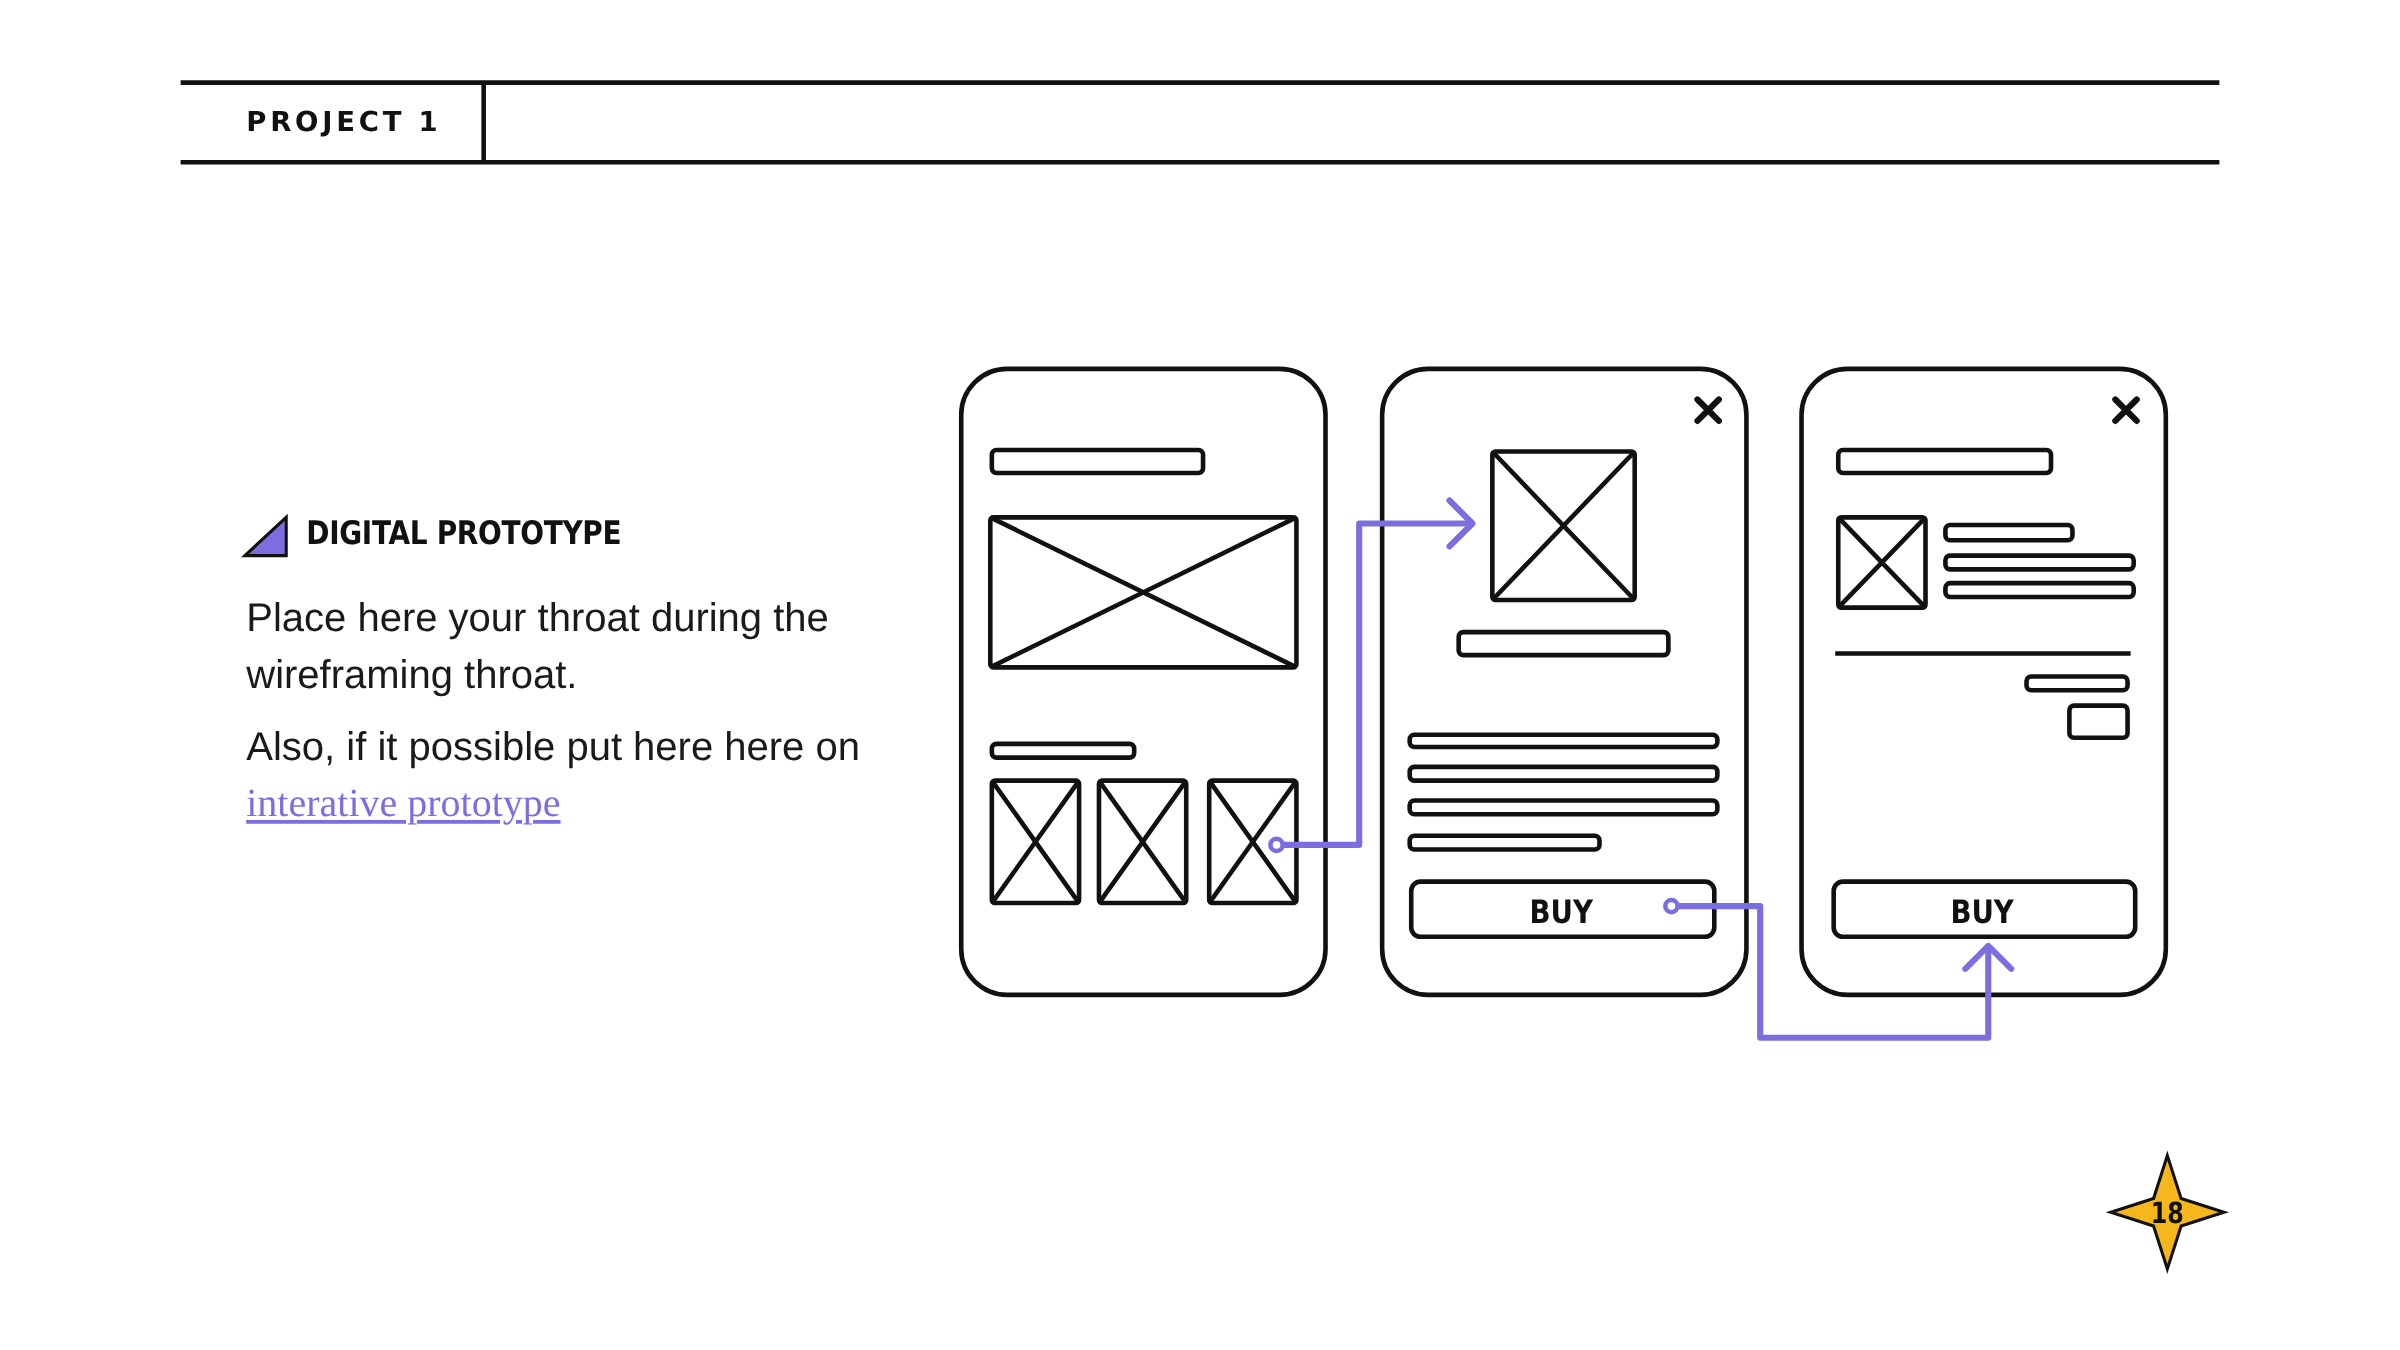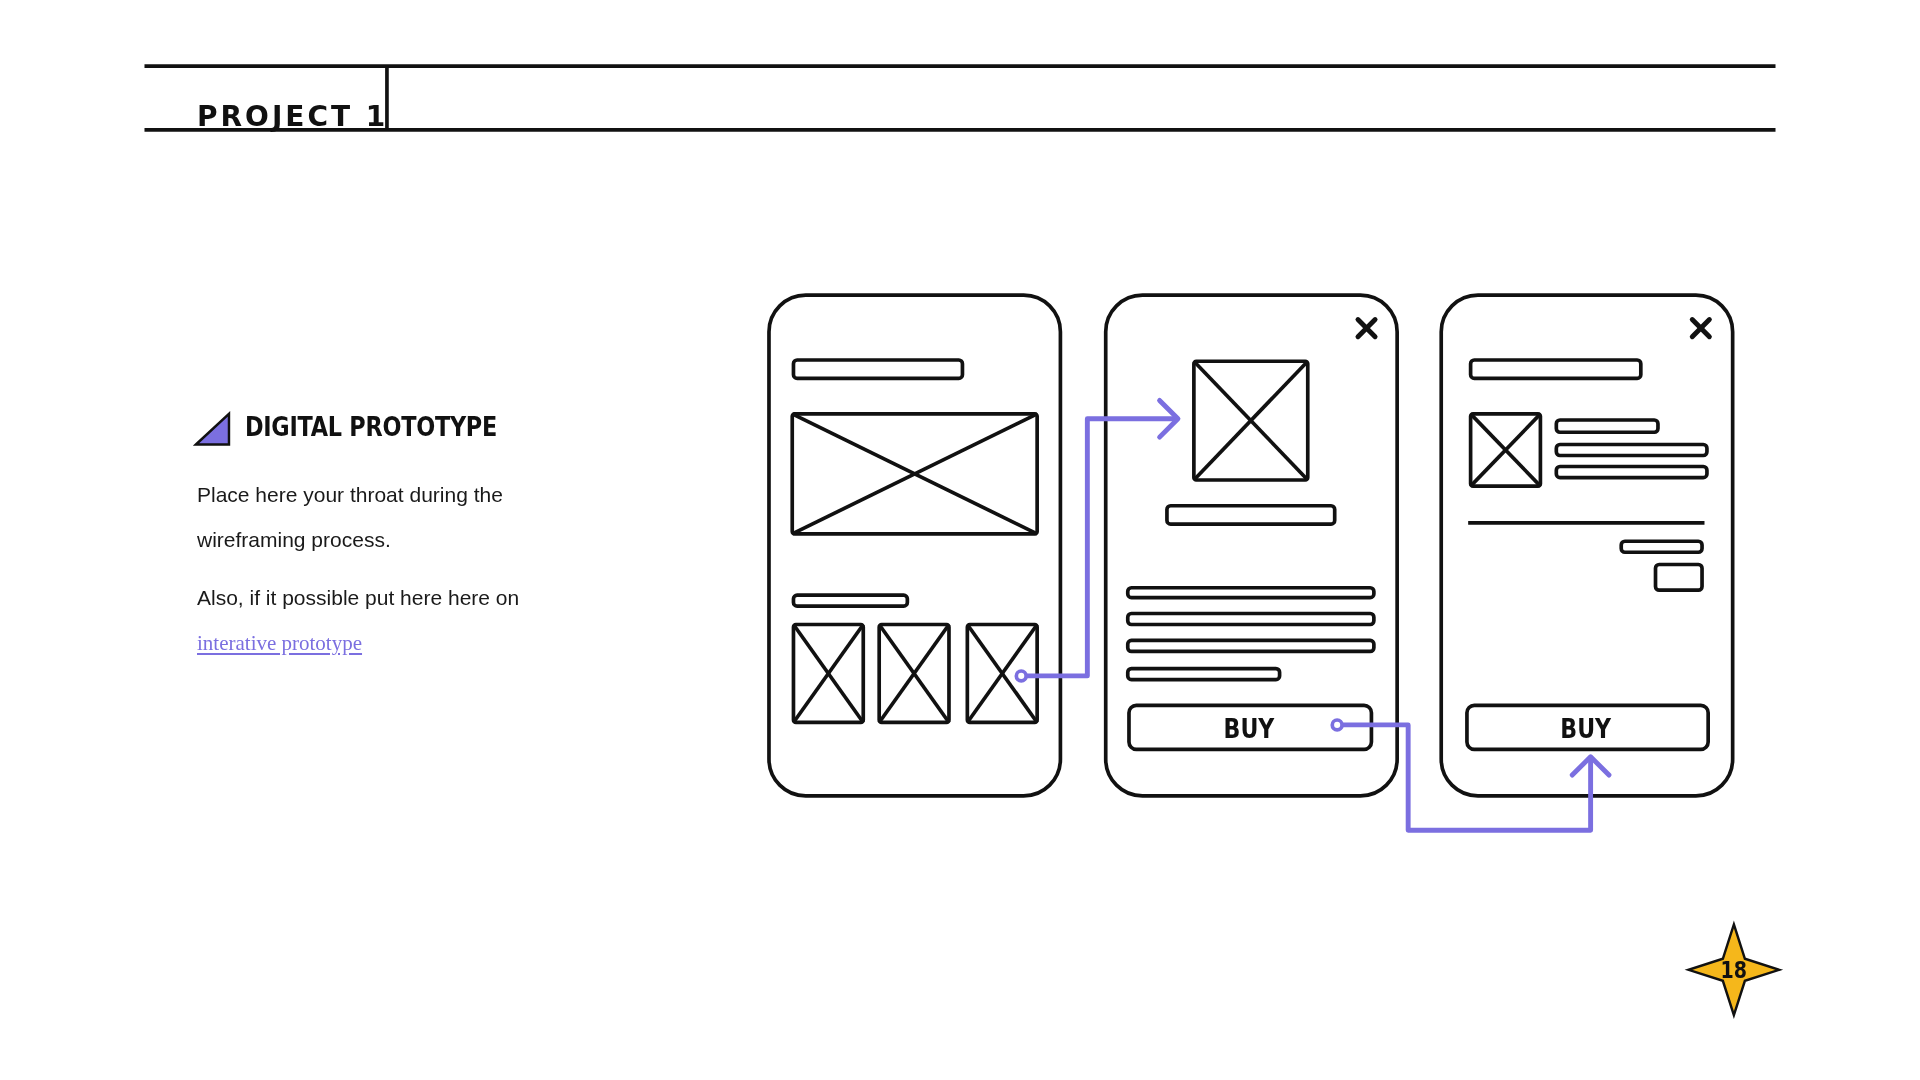--- a/index.html
+++ b/index.html
@@ -1,22 +1,22 @@
 <!DOCTYPE html>
 <html><head>
 <meta charset="utf-8">
 <style>
   html, body { margin: 0; padding: 0; background: #ffffff; }
   body { width: 1920px; height: 1080px; position: relative; overflow: hidden; font-family: "Liberation Sans", sans-serif; }
   .slide { position: absolute; left: 0; top: 0; width: 1920px; height: 1080px; }
   svg.canvas { position: absolute; left: 0; top: 0; width: 1920px; height: 1080px; }
-  .header-label { position: absolute; left: 197px; top: 100px; font-family: "DejaVu Sans", sans-serif; font-weight: bold; font-size: 28px; letter-spacing: 3px; color: #111; }
+  .header-label { position: absolute; left: 197px; top: 86px; font-family: "DejaVu Sans", sans-serif; font-weight: bold; font-size: 22px; letter-spacing: 3px; color: #111; }
   .section { position: absolute; left: 196px; top: 412px; width: 520px; }
   .section-title { position: absolute; left: 49px; top: 0px; font-family: "DejaVu Sans", sans-serif; font-weight: bold; font-size: 26px; color: #111; white-space: nowrap; transform: scaleX(0.86); transform-origin: left top; letter-spacing: -0.3px; }
-  .para { position: absolute; left: 1px; font-family: "Liberation Sans", sans-serif; font-size: 21px; color: #1a1a1a; line-height: 45px; white-space: nowrap; }
+  .para { position: absolute; left: 1px; font-family: "Liberation Sans", sans-serif; font-size: 32px; color: #1a1a1a; line-height: 45px; white-space: nowrap; }
   .para.p1 { top: 60px; }
   .para.p2 { top: 163px; }
   .link { color: #7b6fe0; text-decoration: underline; text-underline-offset: 3px; cursor: pointer; font-family: Liberation Serif, serif; }
   .buy-label { font-family: "DejaVu Sans", sans-serif; font-weight: bold; }
   .page-number { font-family: "DejaVu Sans", sans-serif; font-weight: bold; }
 </style>
 </head>
 <body>
 
 <div class="slide">
@@ -116,21 +116,21 @@
       <text class="page-number" x="1416" y="799" text-anchor="middle" font-size="19" fill="#111" transform="translate(1416 0) scale(0.82 1) translate(-1416 0)">18</text>
     </g>
   </svg>
 
   <div class="header-label">PROJECT 1</div>
 
   <div class="section">
     <div class="section-title">DIGITAL PROTOTYPE</div>
     <div class="para p1">
       <div>Place here your throat during the</div>
-      <div>wireframing process.</div>
+      <div>wireframing throat.</div>
     </div>
     <div class="para p2">
       <div>Also, if it possible put here here on</div>
       <div><a class="link">interative prototype</a></div>
     </div>
   </div>
 
 </div>
 
 </body></html>

